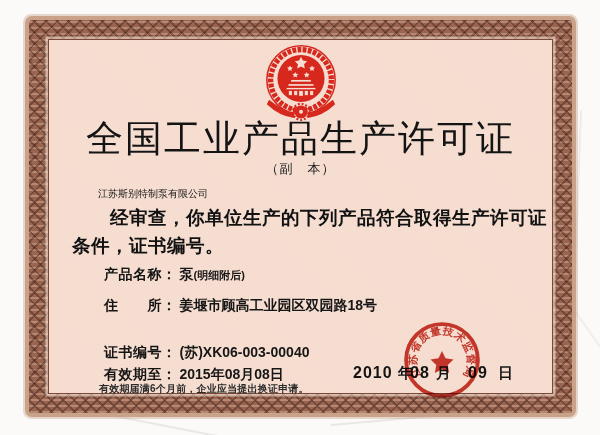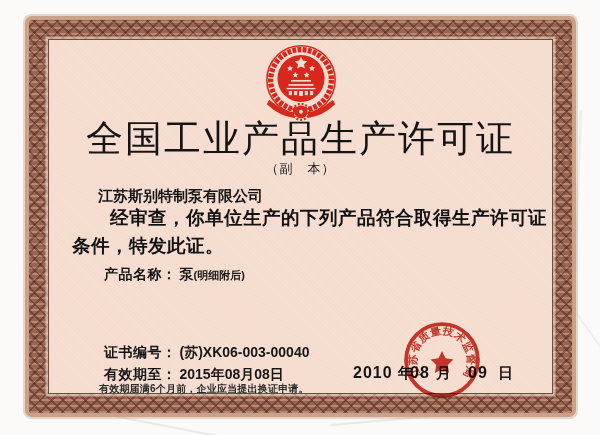--- a/index.html
+++ b/index.html
@@ -39,21 +39,21 @@
   }
   .abs{position:absolute;}
   .center{left:0;right:0;text-align:center;}
 
   .emblem{left:50%;top:5px;transform:translateX(-50%);}
   .title{
     top:80px;font-size:37px;font-weight:normal;color:#141414;
     letter-spacing:2px;line-height:1;white-space:nowrap;
   }
   .subtitle{top:120px;font-size:13px;color:#1a1a1a;letter-spacing:1px;}
-  .company{left:49px;top:147px;font-size:15px;font-weight:700;color:#161616;white-space:nowrap;text-align:center;}
+  .company{left:49px;top:147px;font-size:10px;font-weight:400;color:#161616;white-space:nowrap;text-align:center;}
   .stmt1{left:61px;top:165px;font-size:18.5px;font-weight:bold;color:#111;white-space:nowrap;letter-spacing:.5px;}
   .stmt2{left:23px;top:193px;font-size:18.5px;font-weight:bold;color:#111;white-space:nowrap;letter-spacing:.5px;}
 
   .frow{left:55px;white-space:nowrap;display:flex;align-items:baseline;}
   .frow .lab{
     font-family:"Liberation Serif","DejaVu Serif",serif;
     font-size:14px;font-weight:bold;color:#141414;letter-spacing:.5px;
   }
   .frow .val{font-size:14px;font-weight:bold;color:#161616;margin-left:3px;}
   .frow .note{font-size:11px;font-weight:bold;color:#161616;}
@@ -115,26 +115,30 @@
           <rect x="62" y="60.5" width="4" height="5.5"></rect>
           <circle cx="50" cy="88" r="2.6"></circle>
         </g>
       </svg>
 
       <div class="abs center title">全国工业产品生产许可证</div>
       <div class="abs center subtitle">（副　本）</div>
 
       <div class="abs company">江苏斯别特制泵有限公司</div>
       <div class="abs stmt1">经审查，你单位生产的下列产品符合取得生产许可证</div>
-      <div class="abs stmt2">条件，特发此证。</div>
+      <div class="abs stmt2">条件，证书编号。</div>
 
       <div class="abs frow r0">
         <span class="lab">产品名称：</span>
         <span class="val">泵</span>
         <span class="note">(明细附后)</span>
+      </div>
+      <div class="abs frow r1">
+        <span class="lab">住　　所：</span>
+        <span class="val">姜堰市顾高工业园区双园路18号</span>
       </div>
       <div class="abs frow r3">
         <span class="lab">证书编号：</span>
         <span class="val">(苏)XK06-003-00040</span>
       </div>
       <div class="abs frow r4">
         <span class="lab">有效期至：</span>
         <span class="val">2015年08月08日</span>
       </div>
 

